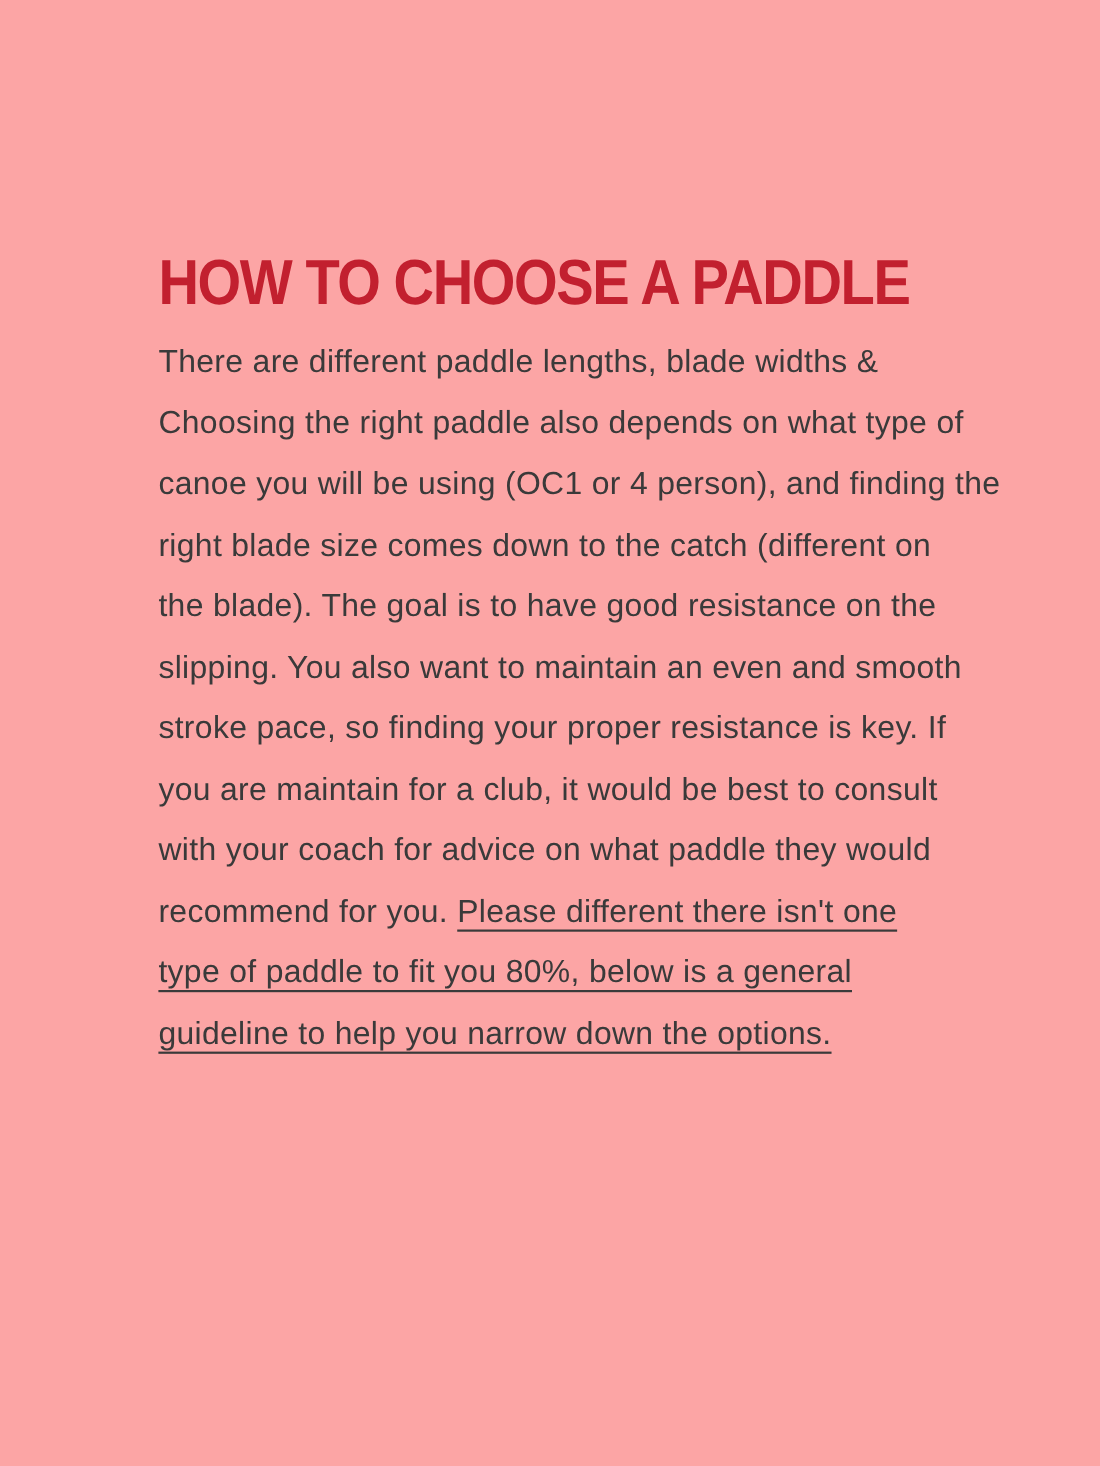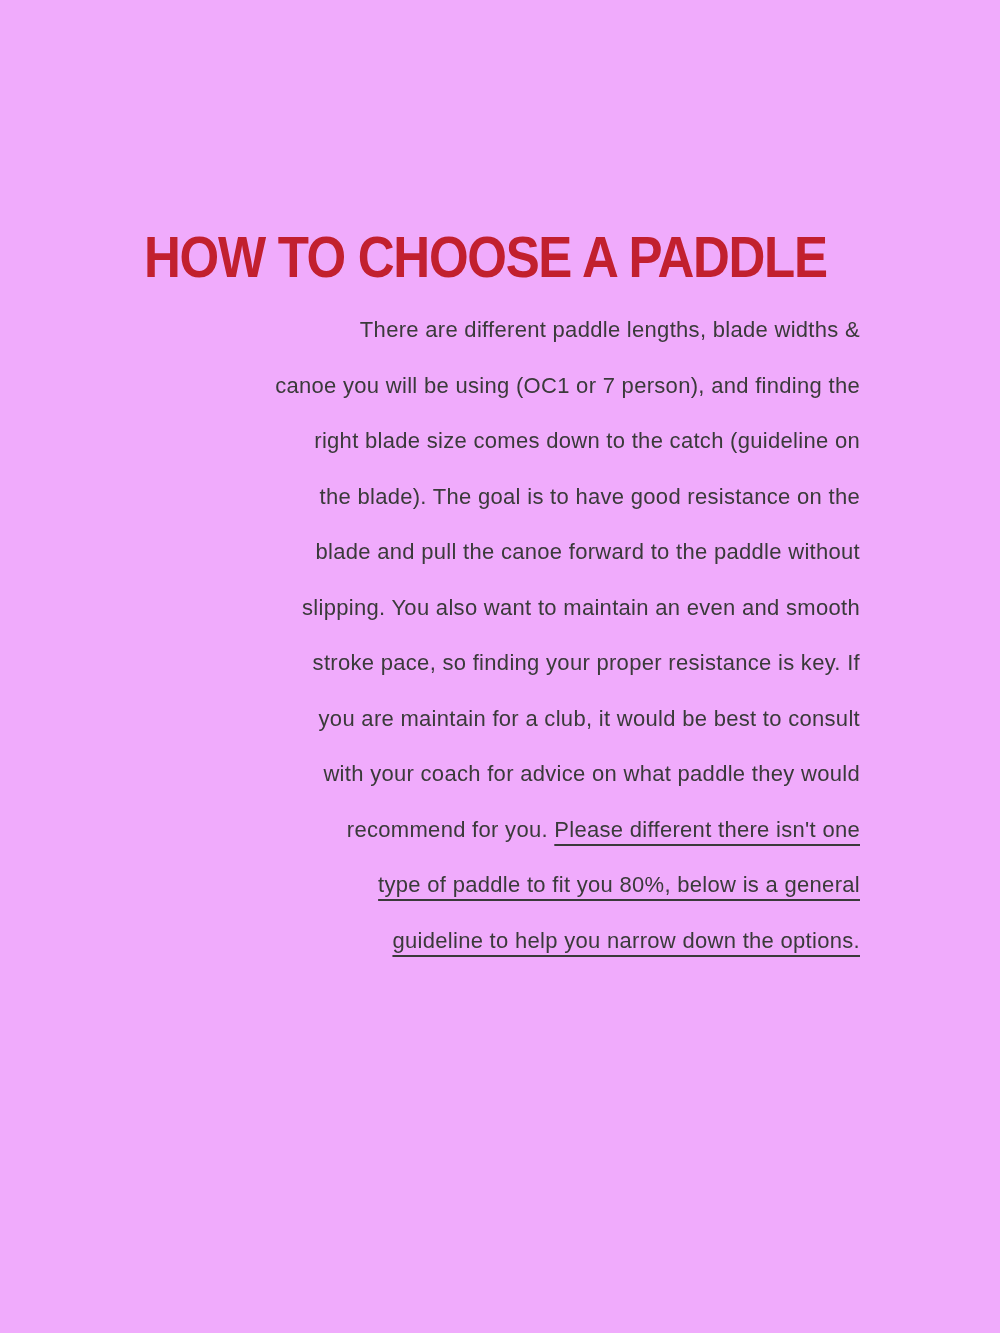--- a/index.html
+++ b/index.html
@@ -10,21 +10,21 @@
     width: 1000px;
     height: 1333px;
     background: #ffffff;
     font-family: "Liberation Sans", sans-serif;
     overflow: hidden;
   }
   .page {
     position: relative;
     width: 1000px;
     height: 1333px;
-    background: #f0abfc;
+    background: #fca5a5;
   }
   .content {
     position: absolute;
     top: 228px;
     left: 144px;
     width: 716px;
   }
   h1.title {
     margin: 0 0 16px 0;
     font-family: "Liberation Sans", sans-serif;
@@ -32,46 +32,45 @@
     font-size: 58px;
     line-height: 58px;
     letter-spacing: -1.5px;
     white-space: nowrap;
     transform: scaleX(0.88);
     transform-origin: left center;
   }
   .body-text {
     font-family: "Liberation Sans", sans-serif;
     font-weight: 300;
-    font-size: 22px;
+    font-size: 29px;
     letter-spacing: 0.3px;
     line-height: 55.5px;
-    text-align: right;
   }
   .body-text .line {
     white-space: nowrap;
   }
   .body-text .underline {
     text-decoration: underline;
     text-decoration-thickness: 2px;
     text-underline-offset: 7px;
   }
 </style>
 </head>
 <body style="background: rgb(255, 255, 255);">
 
 <div class="page">
   <div class="content">
     <h1 class="title" style="color: rgb(194, 32, 47);">HOW TO CHOOSE A PADDLE</h1>
     <div class="body-text" id="body-lines" style="color: rgb(58, 58, 58);">
         <div class="line"><span class="">There are different paddle lengths, blade widths &amp;</span></div>
-        <div class="line"><span class="">canoe you will be using (OC1 or 7 person), and finding the</span></div>
-        <div class="line"><span class="">right blade size comes down to the catch (guideline on</span></div>
+        <div class="line"><span class="">Choosing the right paddle also depends on what type of</span></div>
+        <div class="line"><span class="">canoe you will be using (OC1 or 4 person), and finding the</span></div>
+        <div class="line"><span class="">right blade size comes down to the catch (different on</span></div>
         <div class="line"><span class="">the blade). The goal is to have good resistance on the</span></div>
-        <div class="line"><span class="">blade and pull the canoe forward to the paddle without</span></div>
         <div class="line"><span class="">slipping. You also want to maintain an even and smooth</span></div>
         <div class="line"><span class="">stroke pace, so finding your proper resistance is key. If</span></div>
         <div class="line"><span class="">you are maintain for a club, it would be best to consult</span></div>
         <div class="line"><span class="">with your coach for advice on what paddle they would</span></div>
         <div class="line"><span class="">recommend for you. </span><span class="underline">Please different there isn't one</span></div>
         <div class="line"><span class="underline">type of paddle to fit you 80%, below is a general</span></div>
         <div class="line"><span class="underline">guideline to help you narrow down the options.</span></div>
       </div>
   </div>
 </div>

